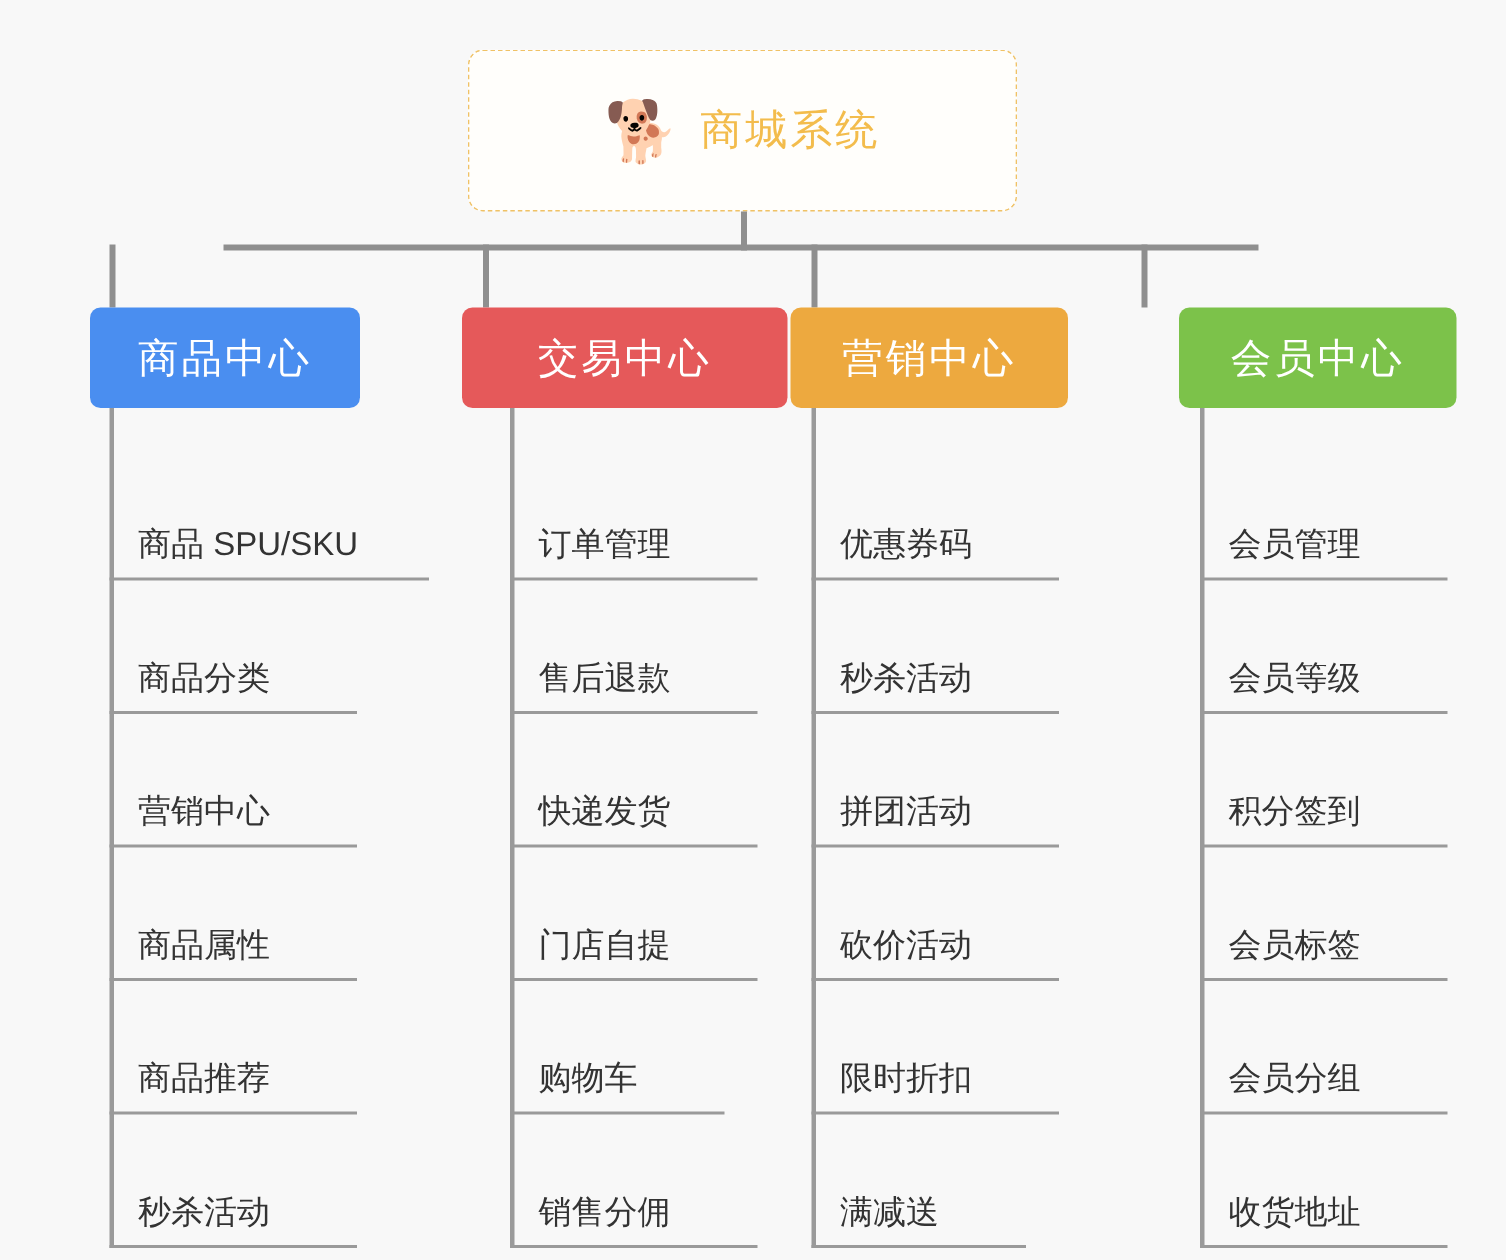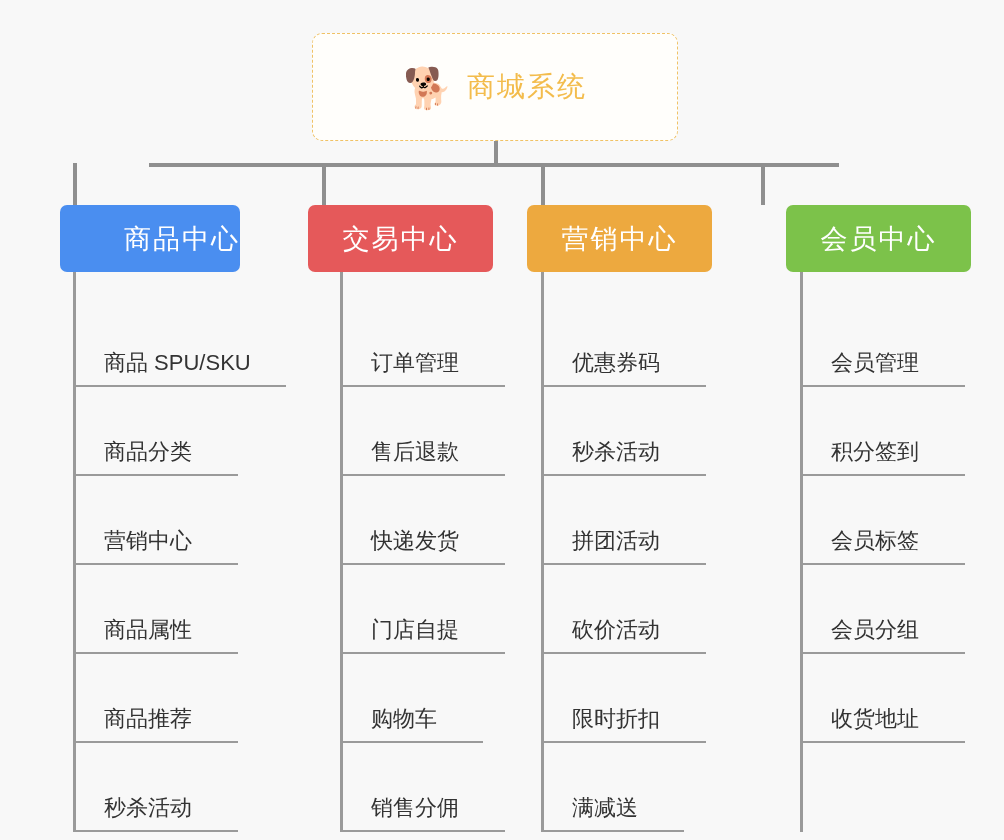--- a/index.html
+++ b/index.html
@@ -101,21 +101,21 @@
     top: 0;
     width: 3px;
     background: #9a9a9a;
   }
   .leaf-item {
     position: relative;
     height: 89px;
     box-sizing: border-box;
     display: flex;
     align-items: flex-end;
-    padding-left: 31px;
+    padding-left: 19px;
     padding-bottom: 6px;
   }
   .leaf-label {
     display: inline-block;
     font-size: 22px;
     color: #333333;
     white-space: nowrap;
     line-height: 1.25;
     padding-bottom: 5px;
   }
@@ -142,21 +142,21 @@
 
   <div id="drops">
       <div class="conn conn-drop" style="left: 73px;"></div>
       <div class="conn conn-drop" style="left: 322px;"></div>
       <div class="conn conn-drop" style="left: 541px;"></div>
       <div class="conn conn-drop" style="left: 761px;"></div>
     </div>
 
   <div id="columns">
       <div class="column" style="left: 60px; width: 180px;">
-        <div class="cat-header" style="background: rgb(74, 142, 240); width: 180px; justify-content: flex-end;">
+        <div class="cat-header" style="background: rgb(74, 142, 240); width: 180px;">
           <span>商品中心</span>
         </div>
         <div class="leaf-wrap" style="margin-left: 13px;">
           <div class="leaf-stem" style="height: 560px;"></div>
           <div class="leaf-item">
             <span class="leaf-label">商品 SPU/SKU</span>
             <div class="leaf-rule" style="width: 213px;"></div>
           </div>
           <div class="leaf-item">
             <span class="leaf-label">商品分类</span>
@@ -174,21 +174,21 @@
             <span class="leaf-label">商品推荐</span>
             <div class="leaf-rule" style="width: 165px;"></div>
           </div>
           <div class="leaf-item">
             <span class="leaf-label">秒杀活动</span>
             <div class="leaf-rule" style="width: 165px;"></div>
           </div>
         </div>
       </div>
       <div class="column" style="left: 308px; width: 185px;">
-        <div class="cat-header" style="background: rgb(229, 89, 90); width: 185px;">
+        <div class="cat-header" style="background: rgb(229, 89, 90); width: 217px;">
           <span>交易中心</span>
         </div>
         <div class="leaf-wrap" style="margin-left: 32px;">
           <div class="leaf-stem" style="height: 560px;"></div>
           <div class="leaf-item">
             <span class="leaf-label">订单管理</span>
             <div class="leaf-rule" style="width: 165px;"></div>
           </div>
           <div class="leaf-item">
             <span class="leaf-label">售后退款</span>
@@ -248,20 +248,24 @@
         <div class="cat-header" style="background: rgb(124, 194, 74); width: 185px;">
           <span>会员中心</span>
         </div>
         <div class="leaf-wrap" style="margin-left: 14px;">
           <div class="leaf-stem" style="height: 560px;"></div>
           <div class="leaf-item">
             <span class="leaf-label">会员管理</span>
             <div class="leaf-rule" style="width: 165px;"></div>
           </div>
           <div class="leaf-item">
+            <span class="leaf-label">会员等级</span>
+            <div class="leaf-rule" style="width: 165px;"></div>
+          </div>
+          <div class="leaf-item">
             <span class="leaf-label">积分签到</span>
             <div class="leaf-rule" style="width: 165px;"></div>
           </div>
           <div class="leaf-item">
             <span class="leaf-label">会员标签</span>
             <div class="leaf-rule" style="width: 165px;"></div>
           </div>
           <div class="leaf-item">
             <span class="leaf-label">会员分组</span>
             <div class="leaf-rule" style="width: 165px;"></div>

